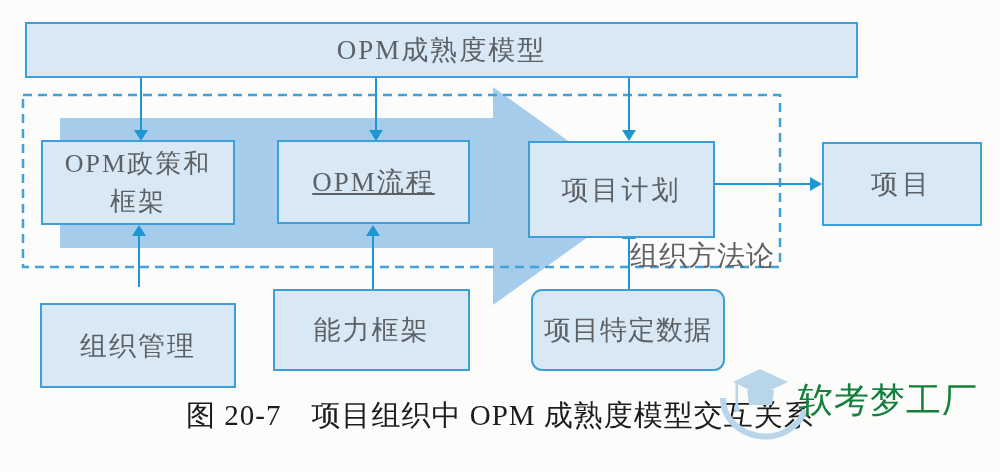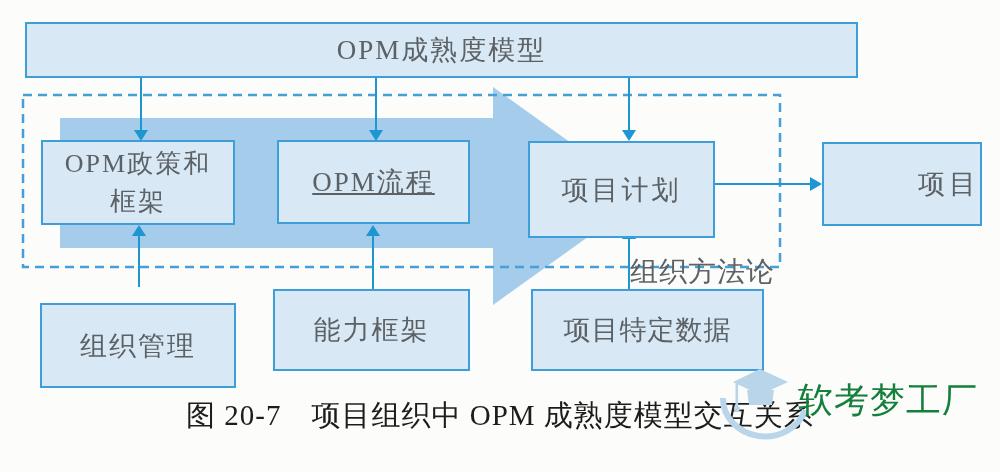--- a/index.html
+++ b/index.html
@@ -11,27 +11,27 @@
   .layer{position:absolute;left:0;top:0;width:1000px;height:472px;}
   .node{
     position:absolute;display:flex;align-items:center;justify-content:center;
     text-align:center;background:#d8e8f4;border:2px solid #3d9ed9;
     color:#5c6166;letter-spacing:2px;box-sizing:border-box;z-index:4;
   }
   .banner{left:25px;top:22px;width:833px;height:56px;font-size:27px;}
   .policy{left:41px;top:140px;width:194px;height:85px;font-size:26px;line-height:38px;flex-direction:column;}
   .process{left:277px;top:140px;width:193px;height:84px;font-size:27px;text-decoration:underline;}
   .plan{left:528px;top:141px;width:187px;height:97px;font-size:27px;letter-spacing:3px;}
-  .project{left:822px;top:142px;width:160px;height:84px;font-size:27px;letter-spacing:4px;justify-content:flex-end;}
+  .project{left:822px;top:142px;width:160px;height:84px;font-size:27px;letter-spacing:4px;}
   .governance{left:40px;top:303px;width:196px;height:85px;font-size:27px;}
   .capability{left:273px;top:289px;width:197px;height:82px;font-size:27px;}
-  .projectdata{left:531px;top:289px;width:233px;height:82px;font-size:27px;letter-spacing:1px;}
+  .projectdata{left:531px;top:289px;width:194px;height:82px;font-size:27px;letter-spacing:1px;border-radius:11px;}
   .methodology{
     position:absolute;left:630px;top:237px;z-index:5;
-    font-size:28px;color:#5d6267;letter-spacing:1px;white-space:nowrap;margin-top:16px;
+    font-size:28px;color:#5d6267;letter-spacing:1px;white-space:nowrap;
   }
   .caption{
     position:absolute;left:0;top:396px;width:1000px;text-align:center;z-index:6;
     font-size:29px;color:#1c1c1c;letter-spacing:1px;
   }
   .watermark-text{
     position:absolute;left:798px;top:377px;z-index:7;
     font-family:"Liberation Sans","DejaVu Sans",sans-serif;
     font-size:35px;color:#15803d;letter-spacing:1px;white-space:nowrap;
   }

